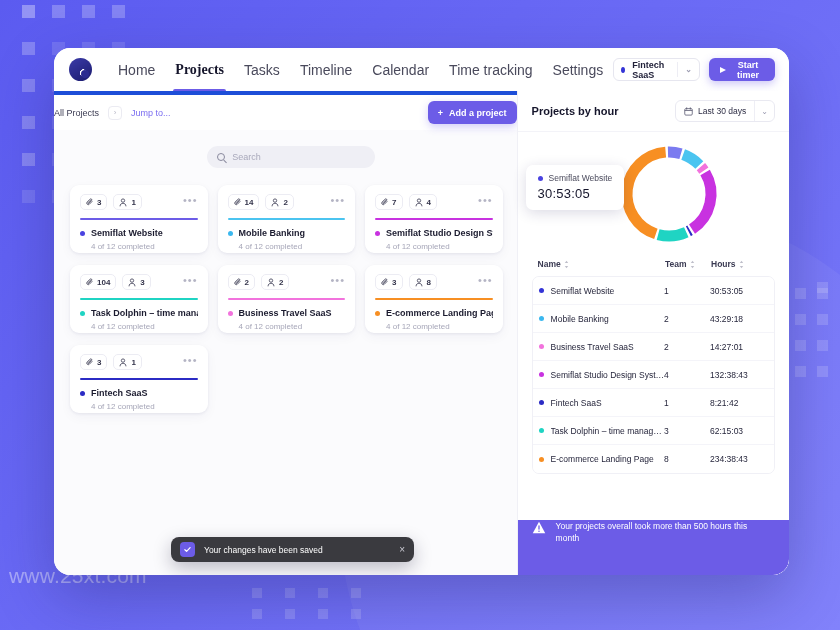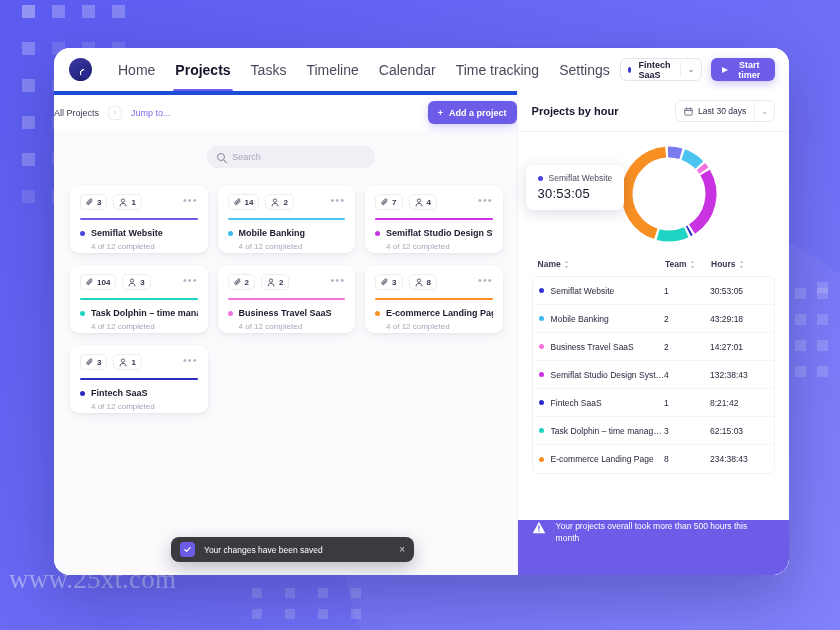--- a/index.html
+++ b/index.html
@@ -15,22 +15,22 @@
 
   
   .deco-sq { position: absolute; background: rgba(255,255,255,0.13); }
   .deco-glow {
     position: absolute; right: -120px; bottom: -200px;
     width: 620px; height: 620px; border-radius: 50%;
     background: rgba(255,255,255,0.055);
   }
   .watermark {
     position: absolute; left: 9px; top: 564px;
-    font-size: 27px; color: rgba(255,255,255,0.42);
-    letter-spacing: .2px; font-family: Liberation Serif, serif;
+    font-size: 21px; color: rgba(255,255,255,0.42);
+    letter-spacing: .2px; font-family: Liberation Sans, sans-serif;
   }
 
   
   .app {
     position: absolute; left: 54px; top: 48px;
     width: 735px; height: 527px;
     background: #fbfbfd;
     border-radius: 16px;
     box-shadow: 0 22px 60px rgba(28,24,90,0.30);
     overflow: hidden;
@@ -54,21 +54,21 @@
     content:""; position:absolute; right:3px; bottom:3px;
     width:8px; height:8px; border-radius:50%;
     background:#2a2a90;
   }
   .nav { display: flex; align-items: center; height: 100%; }
   .nav-item {
     font-size: 14px; color: #4a4a5c; padding: 0 10px;
     height: 100%; display: flex; align-items: center;
     position: relative; white-space: nowrap; cursor: pointer;
   }
-  .nav-item.active { color: #15152b; font-weight: bold; }
+  .nav-item.active { color: #15152b; font-weight: bold; font-family: Liberation Serif, serif; }
   .nav-item.active::after {
     content: ""; position: absolute; left: 8px; right: 8px; bottom: 0;
     height: 2px; background: #6c5ce7; border-radius: 2px 2px 0 0;
   }
   .topbar-right { margin-left: auto; display: flex; align-items: center; gap: 9px; }
   .proj-select {
     display: flex; align-items: center; gap: 7px;
     border: 1px solid #e6e6ef; border-radius: 6px;
     height: 23px; padding: 0 7px; font-size: 9px; color: #22223a;
     background: #fff; cursor: pointer; font-weight: bold;

